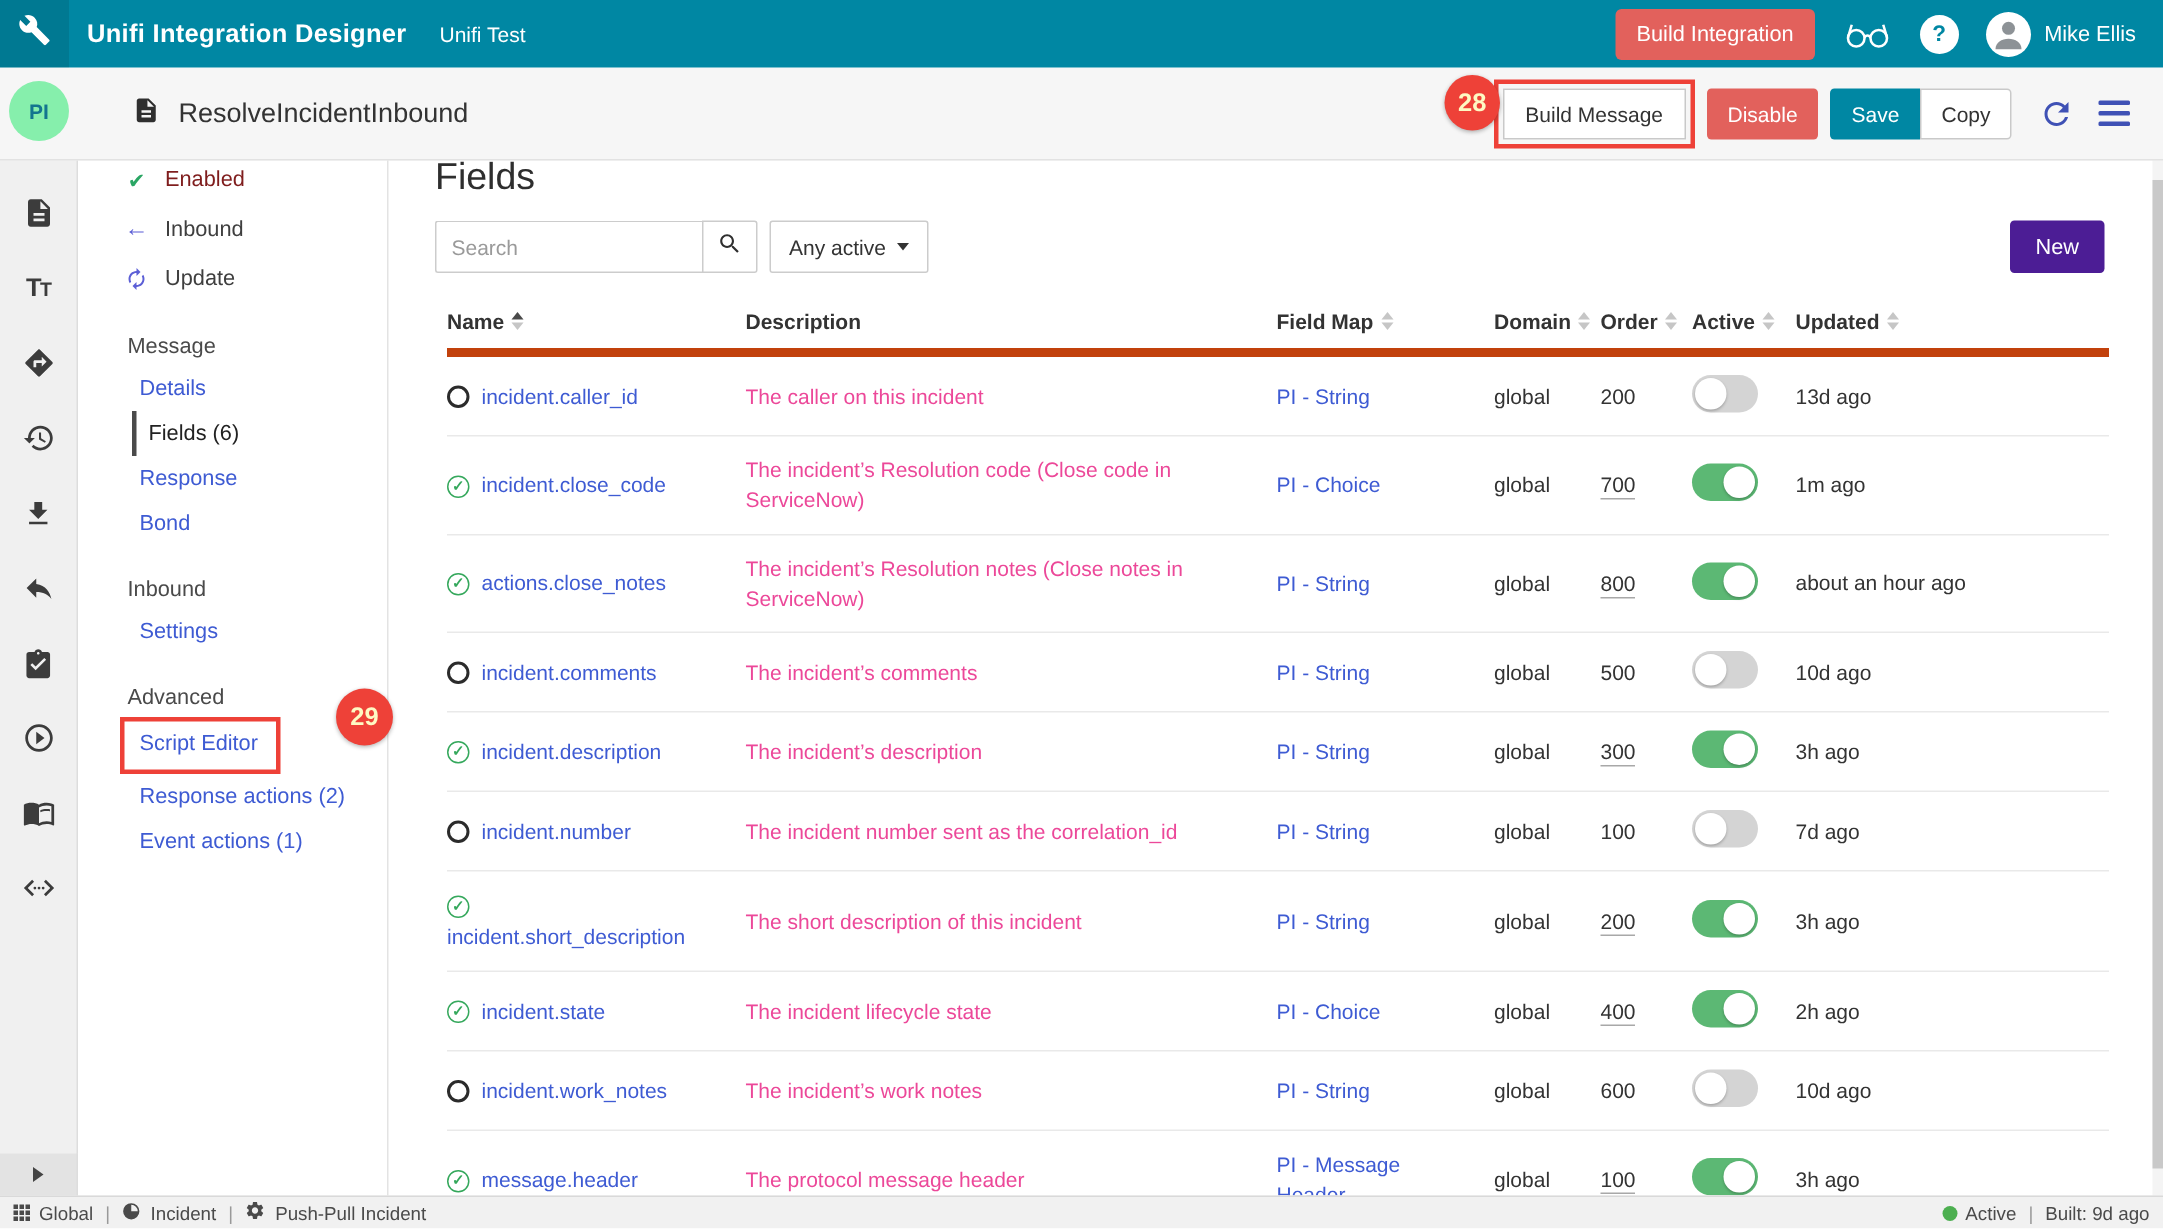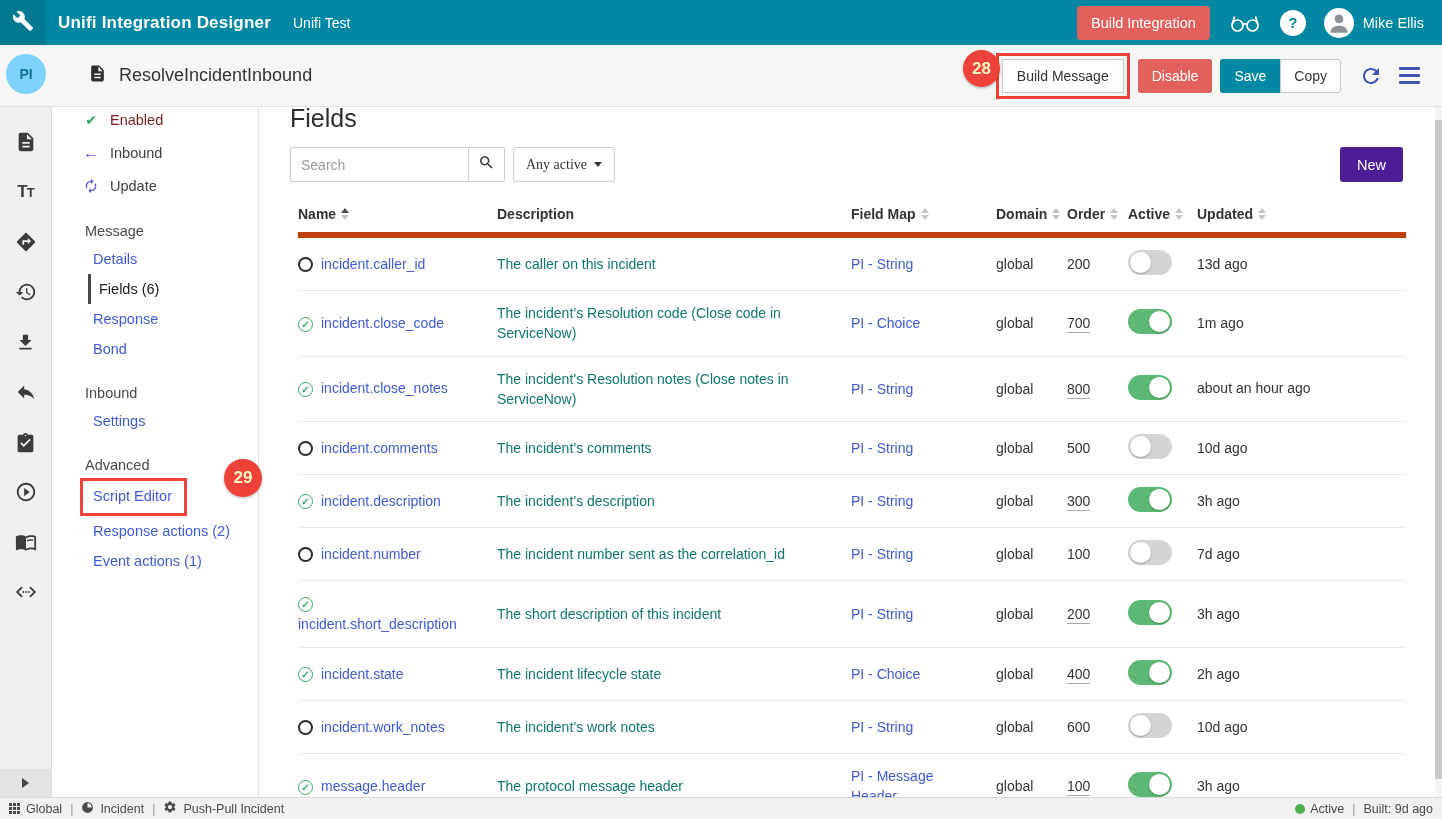--- a/index.html
+++ b/index.html
@@ -27,21 +27,21 @@
   .btn-disable { background:#e2615c; color:#fff; border-radius:3px; padding:9px 14px; margin-right:8px; }
   .btn-save { background:#0087a3; color:#fff; border-radius:3px 0 0 3px; padding:9px 14px; }
   .btn-copy { background:#fff; border:1px solid #c9c9c9; color:#333; border-radius:0 3px 3px 0; padding:8px 13px; }
   .refresh-wrap { margin:0 16px 0 18px; display:flex; cursor:pointer; }
   .hamburger { display:flex; flex-direction:column; gap:4px; cursor:pointer; margin-right:6px; }
   .hamburger i { display:block; width:21px; height:3px; background:#3f51b5; border-radius:1px; }
 
   
   .rail { position:absolute; left:0; top:92px; bottom:22px; width:52px; background:#f0f0f0; border-right:1px solid #ddd; padding-top:38px; display:flex; flex-direction:column; align-items:center; z-index:2; }
   .rail-item { height:24px; margin-bottom:26px; color:#3c3c3c; display:flex; align-items:center; justify-content:center; cursor:pointer; font-weight:bold; }
-  .pi-avatar { position:absolute; left:6px; top:54px; width:40px; height:40px; border-radius:50%; background:#7dd3fc; color:#13758f; font-weight:bold; font-size:14px; display:flex; align-items:center; justify-content:center; z-index:5; }
+  .pi-avatar { position:absolute; left:6px; top:54px; width:40px; height:40px; border-radius:50%; background:#86efac; color:#13758f; font-weight:bold; font-size:14px; display:flex; align-items:center; justify-content:center; z-index:5; }
   .rail-expand { position:absolute; left:0; bottom:22px; width:52px; height:28px; background:#e3e3e3; border-right:1px solid #ddd; display:flex; align-items:center; justify-content:center; cursor:pointer; z-index:2; }
   .rail-expand i { width:0; height:0; border-top:5px solid transparent; border-bottom:5px solid transparent; border-left:7px solid #444; }
 
   
   .nav { position:absolute; left:52px; top:92px; bottom:22px; width:207px; background:#fff; border-right:1px solid #e3e3e3; padding-top:12px; font-size:14.5px; overflow:hidden; }
   .state-item { display:flex; align-items:center; gap:10px; padding:8px 0 8px 30px; cursor:pointer; }
   .state-icon { width:18px; display:flex; justify-content:center; font-size:15px; }
   .section-title { margin:21px 0 5px 33px; color:#4a4a4a; }
   .nav-link { display:block; margin-left:41px; padding:7px 0; color:#3e5bd3; text-decoration:none; cursor:pointer; }
   .nav-link.active { color:#222; margin-left:36px; border-left:3px solid #4a4a4a; padding-left:8px; }
@@ -53,41 +53,41 @@
   .badge-28 { left:963px; top:50px; width:37px; height:37px; }
   .badge-29 { left:224px; top:459px; width:38px; height:38px; }
 
   
   .main { position:absolute; left:260px; top:92px; right:7px; bottom:22px; background:#fff; padding-left:30px; overflow:hidden; }
   .page-title { font-size:25px; font-weight:500; color:#2e2e2e; margin:12px 0 14px; }
   .controls { display:flex; align-items:center; margin-bottom:16px; }
   .search-input { width:178px; height:35px; border:1px solid #ccc; border-right:none; border-radius:2px 0 0 2px; padding:0 10px; font-size:14px; font-family:inherit; color:#333; outline:none; }
   .search-input::placeholder { color:#9a9a9a; }
   .search-btn { width:37px; height:35px; background:#fff; border:1px solid #ccc; border-radius:0 2px 2px 0; display:flex; align-items:center; justify-content:center; cursor:pointer; }
-  .filter-btn { margin-left:8px; height:35px; background:#fff; border:1px solid #ccc; border-radius:2px; padding:0 12px; font-size:14px; color:#333; display:flex; align-items:center; gap:7px; cursor:pointer; font-family:Liberation Serif, serif; }
+  .filter-btn { margin-left:8px; height:35px; background:#fff; border:1px solid #ccc; border-radius:2px; padding:0 12px; font-size:14px; color:#333; display:flex; align-items:center; gap:7px; cursor:pointer; font-family:Liberation Sans, sans-serif; }
   .caret-down { width:0; height:0; border-left:4px solid transparent; border-right:4px solid transparent; border-top:5px solid #333; }
   .btn-new { margin-left:auto; margin-right:32px; background:#4c1d95; color:#fff; border-radius:3px; height:35px; padding:0 17px; font-size:14.5px; }
 
   
   .ftable { width:1116px; padding-left:8px; }
   .thead, .trow { display:grid; grid-template-columns:199px 354px 145px 71px 61px 69px 120px; align-items:center; }
   .thead { border-bottom:6px solid #c2410c; padding:8px 0 10px; font-weight:bold; font-size:14px; color:#333; }
   .th { display:flex; align-items:center; }
   .sort { display:inline-flex; flex-direction:column; margin-left:5px; }
   .sort i { width:0; height:0; border-left:4px solid transparent; border-right:4px solid transparent; }
   .sort i.up { border-bottom:5px solid #c6c6c6; margin-bottom:2px; }
   .sort i.down { border-top:5px solid #c6c6c6; }
   .sort.asc i.up { border-bottom-color:#4a4a4a; }
   .trow { border-bottom:1px solid #e9e9e9; padding:12px 0; font-size:14px; min-height:46px; }
   .name-cell { padding-right:20px; line-height:1.5; }
   .row-status { width:15px; height:15px; border-radius:50%; display:inline-flex; align-items:center; justify-content:center; vertical-align:middle; margin-right:8px; }
   .row-status.off { border:2px solid #2b2b2b; }
   .row-status.on { border:1.5px solid #35a85c; color:#35a85c; font-size:10px; font-weight:bold; }
   .link { color:#3e5bd3; text-decoration:none; cursor:pointer; }
-  .desc { padding-right:37px; line-height:1.45; color:#0f766e; }
+  .desc { padding-right:37px; line-height:1.45; color:#ec4899; }
   .map-cell { padding-right:14px; line-height:1.45; }
   .order-plain { color:#333; }
   .order-edit { color:#333; border-bottom:1px solid #a8a8a8; padding-bottom:1px; cursor:pointer; }
   .toggle { width:44px; height:25px; border-radius:13px; display:inline-block; position:relative; cursor:pointer; }
   .toggle.on { background:#5cb874; }
   .toggle.off { background:#d4d4d4; }
   .knob { position:absolute; top:2px; width:21px; height:21px; border-radius:50%; background:#fff; box-shadow:0 1px 2px rgba(0,0,0,.25); }
   .on .knob { right:2px; } .off .knob { left:2px; }
   .updated { line-height:1.5; }
 
@@ -329,21 +329,21 @@
     <span class="desc">The incident’s Resolution code (Close code in ServiceNow)</span>
     <span class="map-cell"><a class="link">PI - Choice</a></span>
     <span class="domain">global</span>
     <span class="order"><span class="order-edit">700</span></span>
     <span><span class="toggle on"><span class="knob"></span></span></span>
     <span class="updated">1m ago</span>
   </div>
 
   <div class="trow">
     <span class="name-cell">
-      <span class="row-status on">✓</span><a class="link row-name">incident.close_notes</a>
+      <span class="row-status on">✓</span><a class="link row-name">actions.close_notes</a>
     </span>
     <span class="desc">The incident’s Resolution notes (Close notes in ServiceNow)</span>
     <span class="map-cell"><a class="link">PI - String</a></span>
     <span class="domain">global</span>
     <span class="order"><span class="order-edit">800</span></span>
     <span><span class="toggle on"><span class="knob"></span></span></span>
     <span class="updated">about an hour ago</span>
   </div>
 
   <div class="trow">

